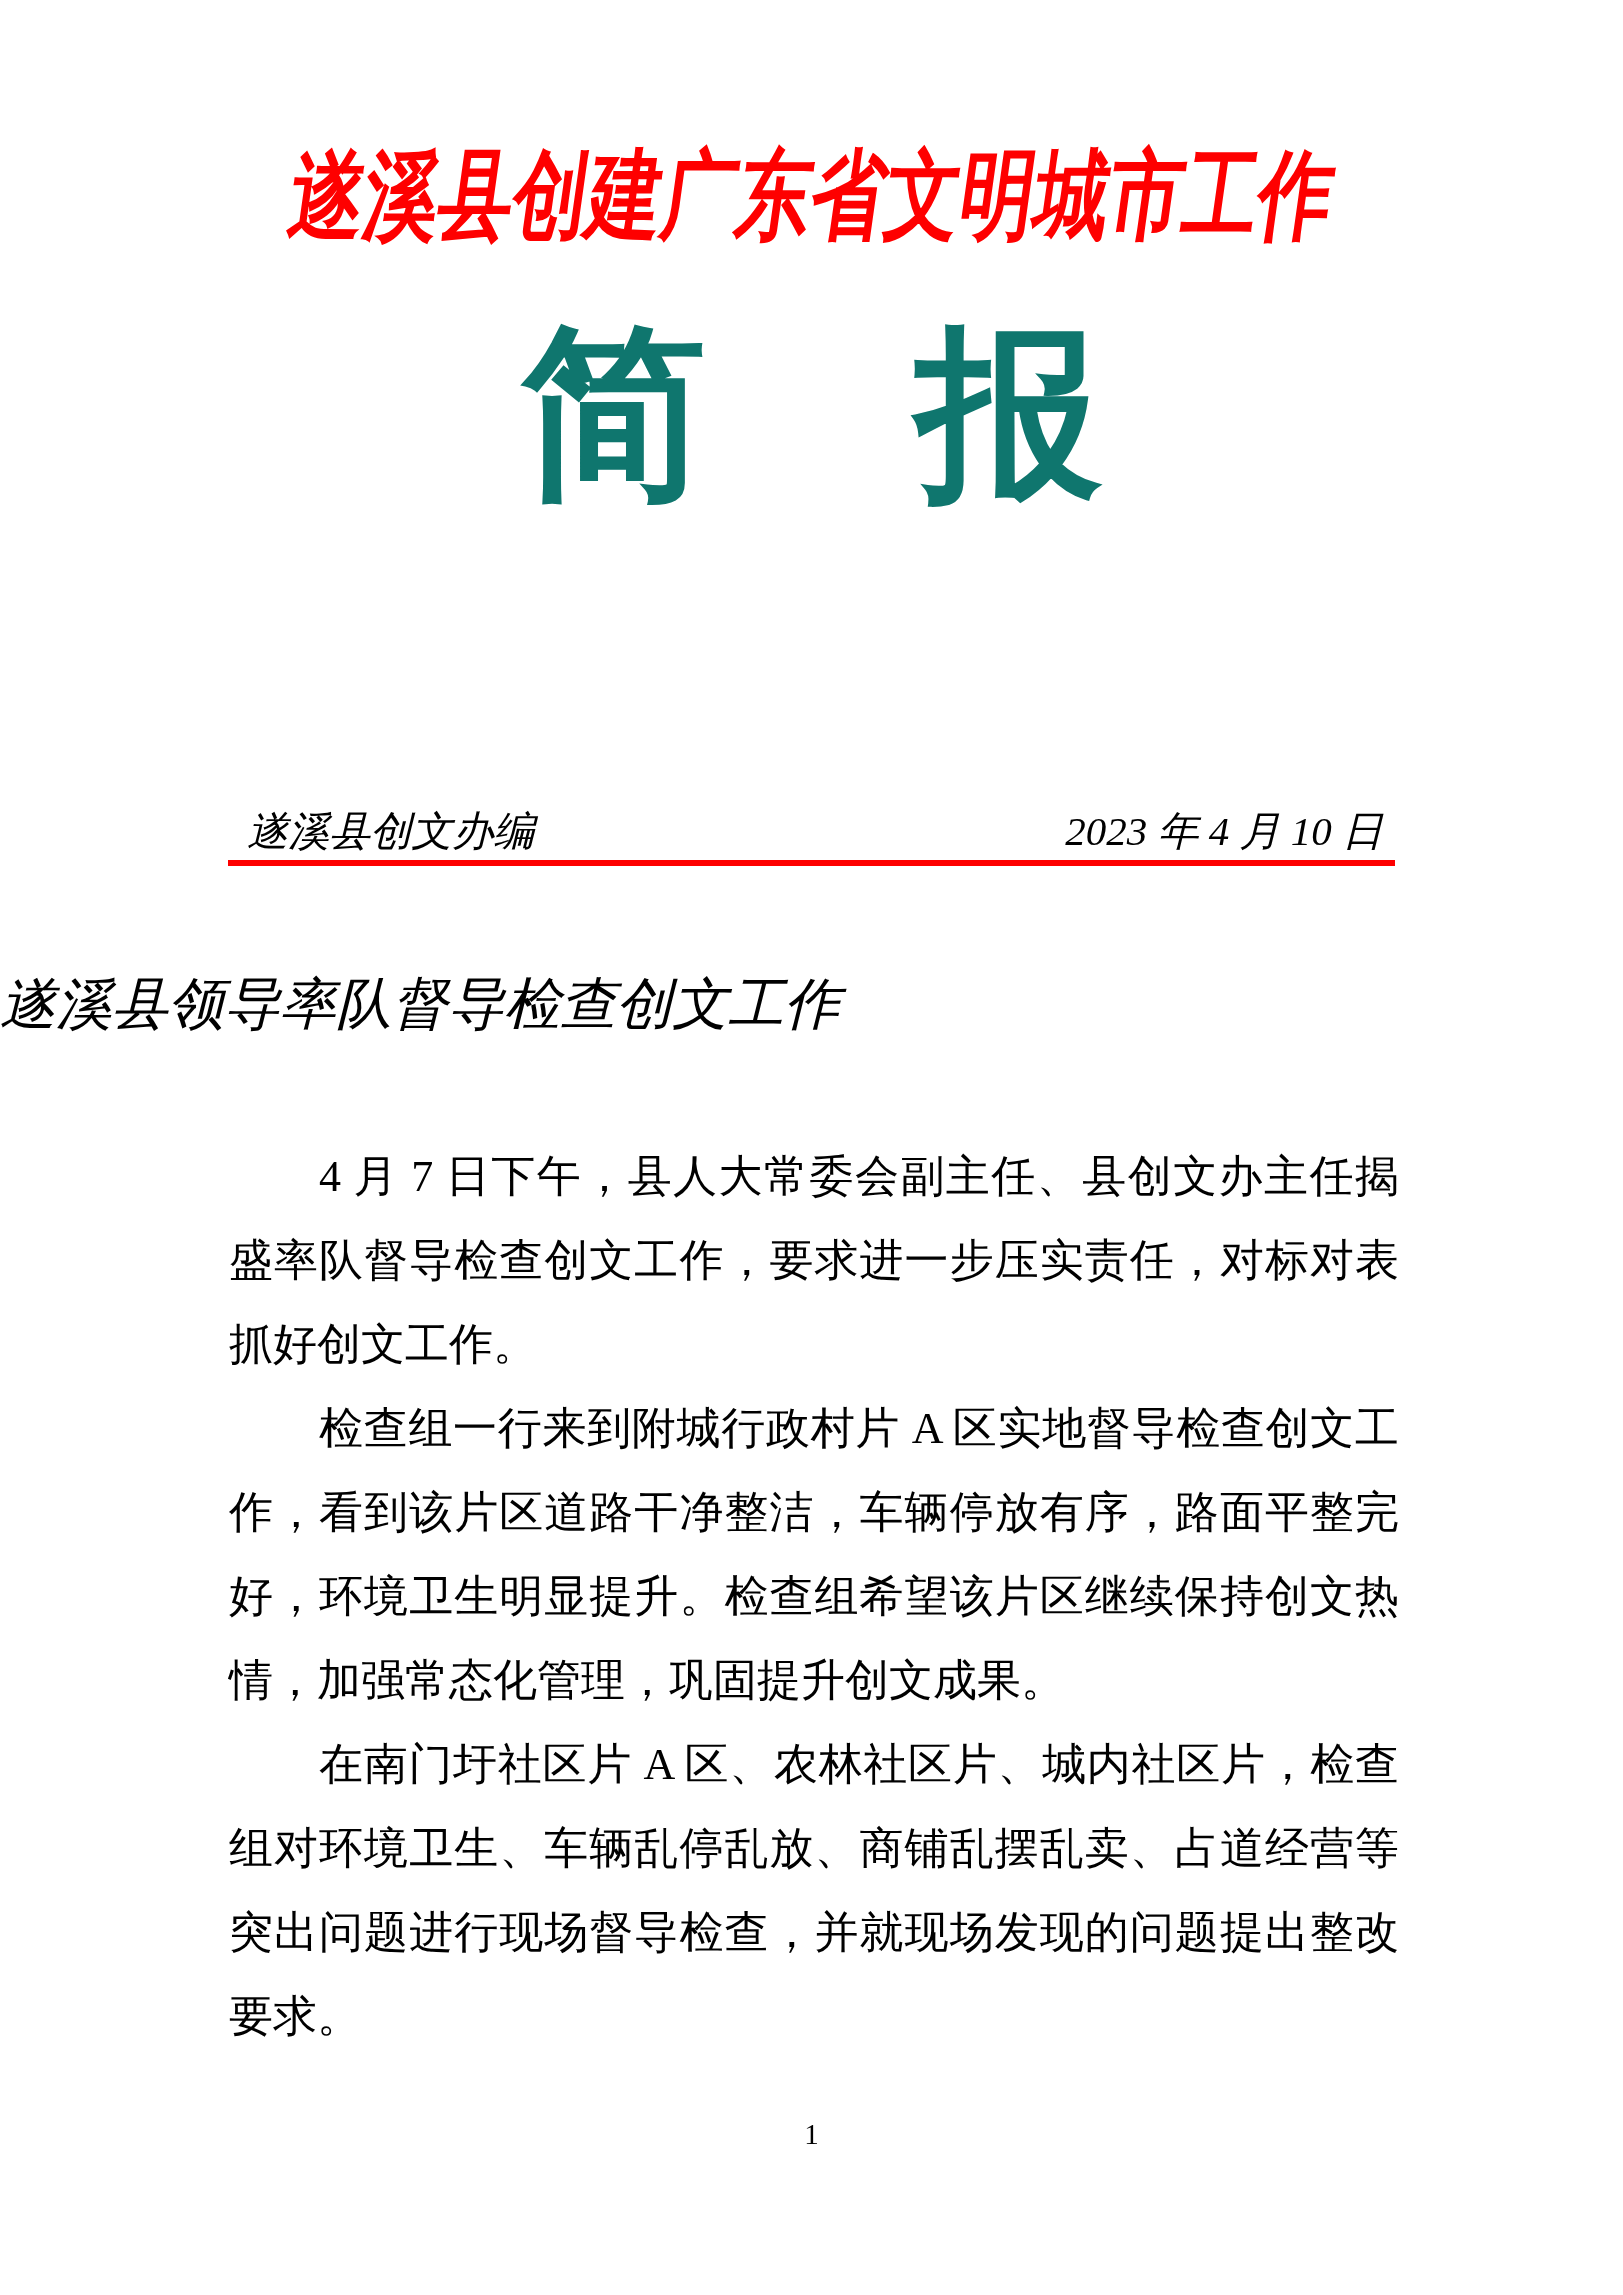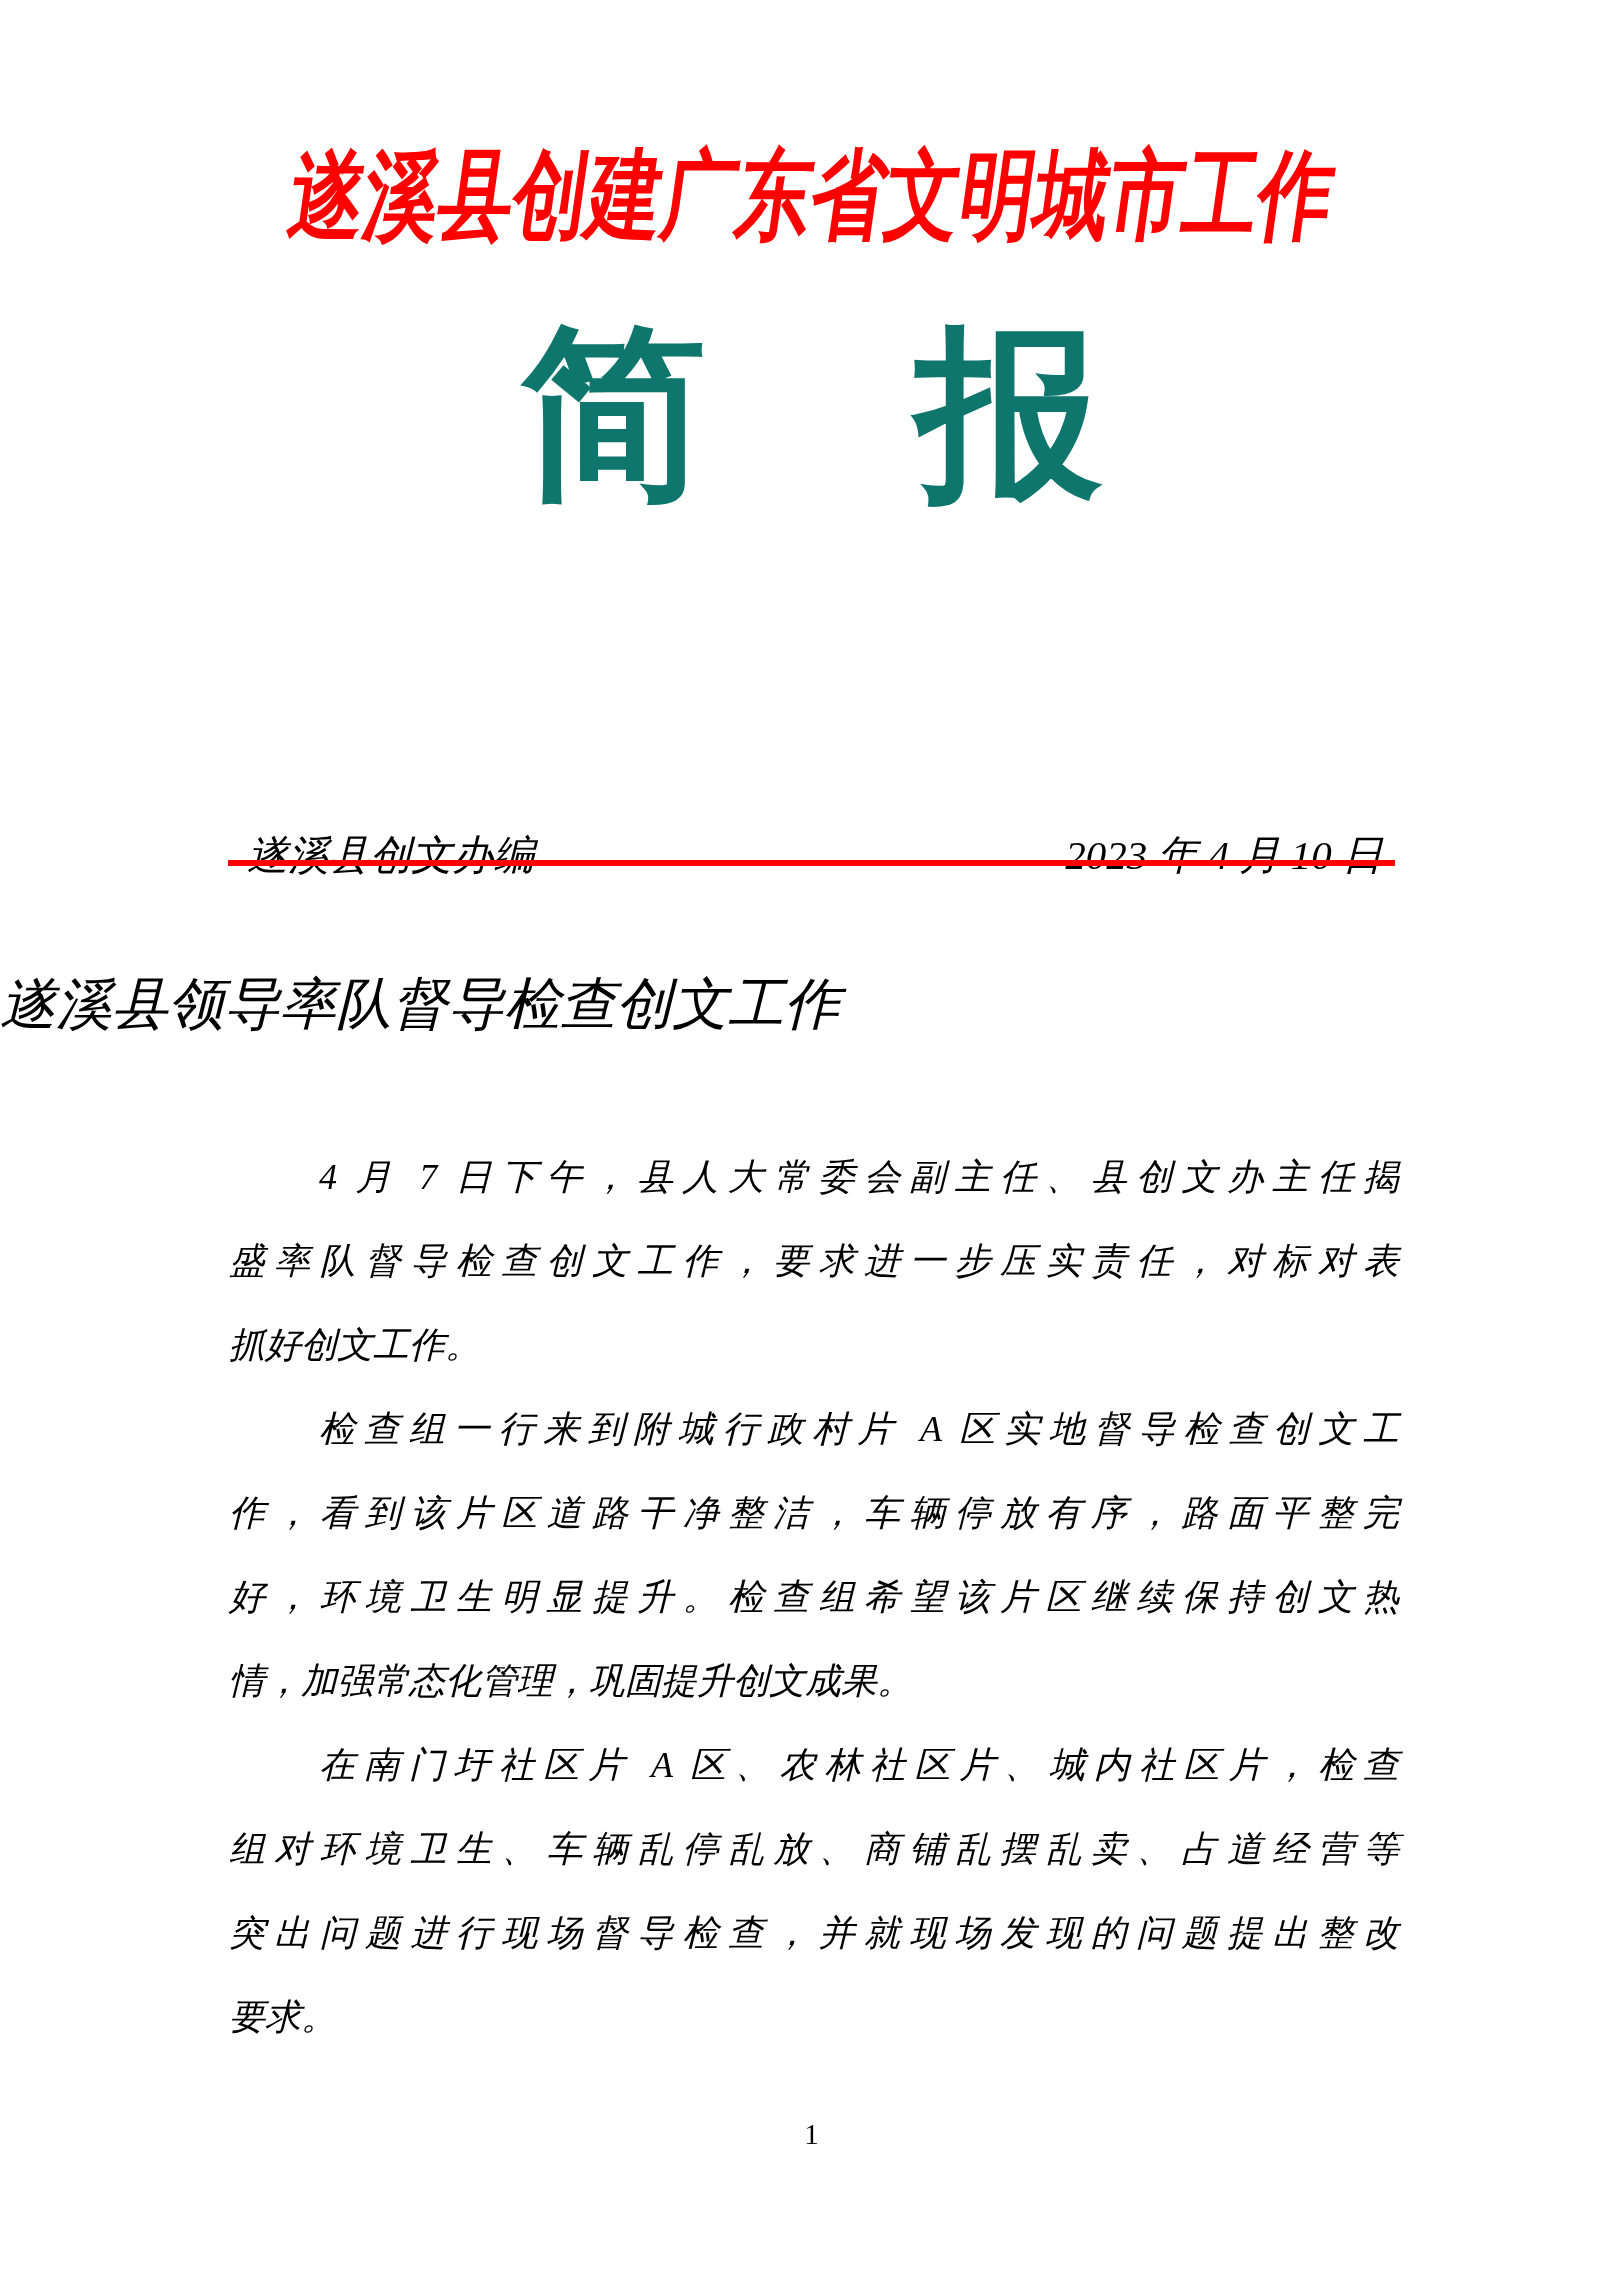--- a/index.html
+++ b/index.html
@@ -36,39 +36,39 @@
   .issue-line{
     position:absolute;left:0;top:623px;width:100%;
     text-align:center;
     font-size:43px;line-height:73px;letter-spacing:1.3px;
   }
   
   .editor-row{
     position:absolute;left:229px;top:806px;width:1167px;
     display:flex;justify-content:space-between;align-items:flex-end;
     font-size:41px;line-height:51px;
-    font-style:italic;font-synthesis:style;margin-top:24px;
+    font-style:italic;font-synthesis:style;
   }
   .editor-name{padding-left:18.3px;}
   .issue-date{padding-right:13px;}
   
   .rule{
     position:absolute;left:228px;top:860px;width:1167px;height:5.9px;
   }
   
   .headline{
     position:absolute;left:0;top:957px;width:100%;
     white-space:nowrap;
     font-size:56px;line-height:95px;font-weight:bold;
     font-style:italic;font-synthesis:style;
   }
   .article-body{
     position:absolute;left:229px;top:1135px;width:1170px;
-    font-size:36px;line-height:84px;
-    font-style:italic;font-synthesis:style;
+    font-size:44px;line-height:84px;
+    font-synthesis:style;
   }
   .body-line{
     text-align:justify;
     text-align-last:justify;
   }
   .body-line.para-start{text-indent:90px;}
   .body-line.para-end{text-align-last:left;}
   
   .page-number{
     position:absolute;left:0;top:2115px;width:100%;

